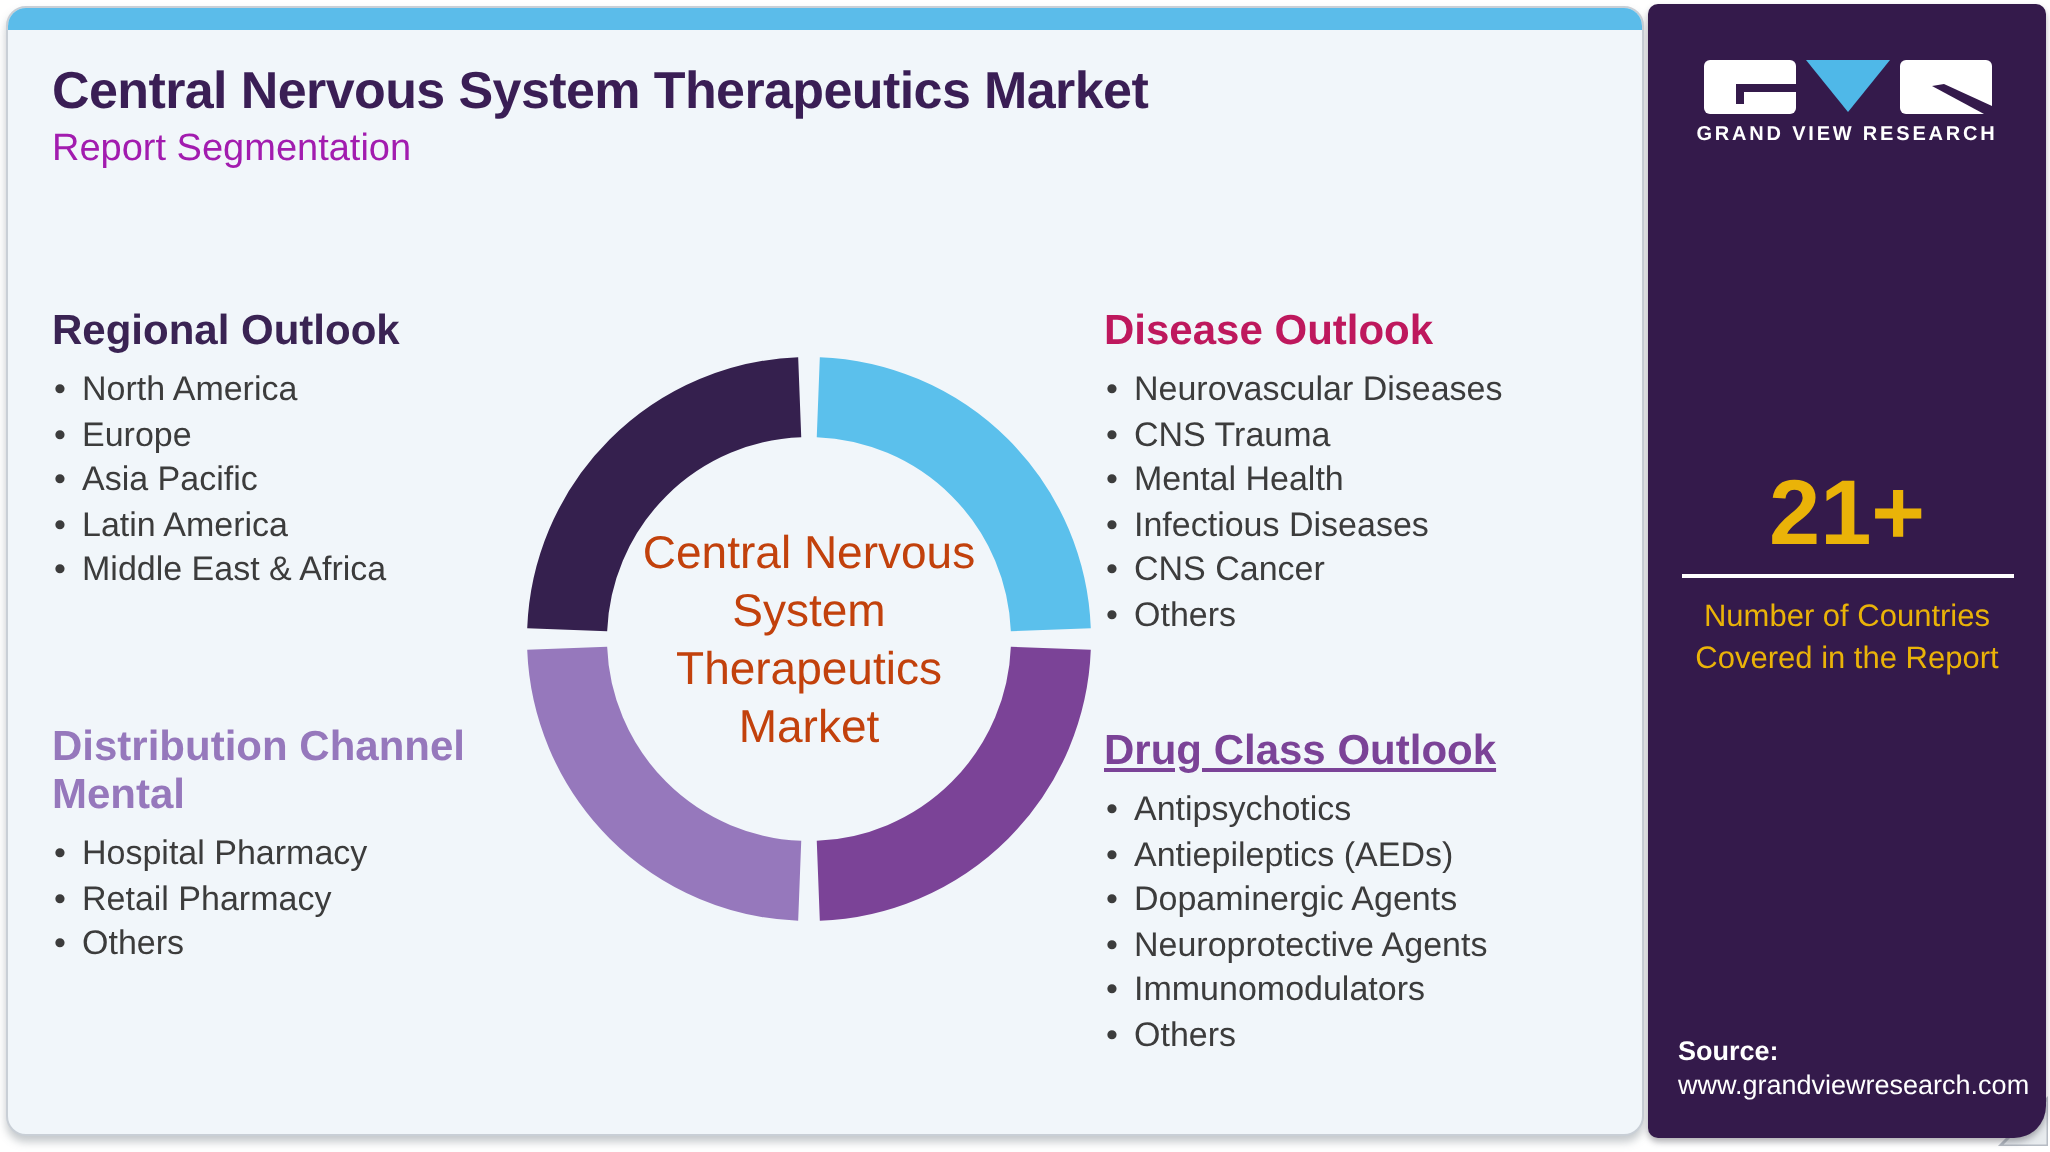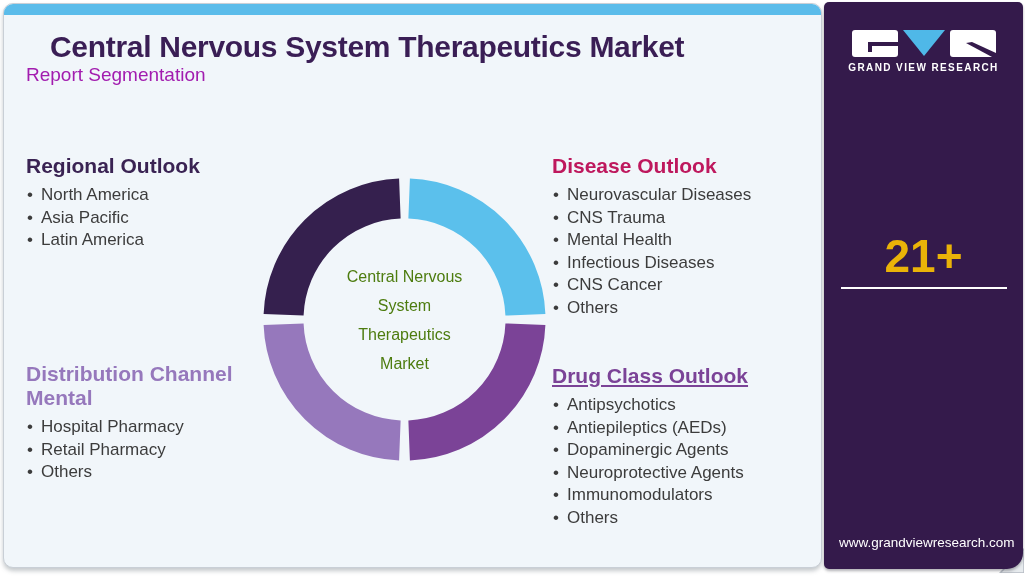--- a/index.html
+++ b/index.html
@@ -4,39 +4,39 @@
 <style>
   html,body{margin:0;padding:0;background:#ffffff;}
   .stage{position:relative;width:1025px;height:576px;background:#ffffff;overflow:hidden;
          font-family:"Liberation Sans", sans-serif;}
 
   
   .card{position:absolute;left:3px;top:3px;width:817px;height:563px;background:#F1F6FA;
         border:1px solid #C9CFD6;border-radius:10px;box-shadow:0 3px 4px rgba(90,100,110,.35);}
   .topbar{position:absolute;left:0;top:0;right:0;height:11px;background:#5BBCEA;
           border-radius:9px 9px 0 0;}
-  .title{position:absolute;left:22px;top:26px;font-size:30px;font-weight:800;
-         letter-spacing:-0.3px;color:#3A1E55;white-space:nowrap;margin-left:24px;}
+  .title{position:absolute;left:22px;top:26px;font-size:26px;font-weight:800;
+         letter-spacing:-0.3px;color:#3A1E55;white-space:nowrap;}
   .subtitle{position:absolute;left:22px;top:60px;font-size:19px;color:#a21caf;}
 
   
   .section{position:absolute;}
   .section h2{margin:0 0 6px 0;font-size:21px;font-weight:700;line-height:24px;}
   .section ul{list-style:none;margin:0;padding:0;}
   .section li{position:relative;padding-left:15px;font-size:17px;line-height:22.6px;color:#3C3C3C;}
   .section li::before{content:"\2022";position:absolute;left:1px;color:#3C3C3C;}
   .sec-regional{left:22px;top:150px;width:235px;}
   .sec-disease{left:548px;top:150px;width:272px;}
   .sec-distribution{left:22px;top:358px;width:245px;}
   .sec-drug{left:548px;top:360px;width:272px;}
 
   
   .donut-wrap{position:absolute;left:259px;top:174px;width:283px;height:283px;}
   .donut-center{position:absolute;inset:0;display:flex;flex-direction:column;align-items:center;
-                justify-content:center;text-align:center;color:#4d7c0f;font-size:16px;line-height:29px;}
+                justify-content:center;text-align:center;color:#c2410c;font-size:23px;line-height:29px;}
 
   
   .sidebar{position:absolute;left:824px;top:2px;width:199px;height:567px;background:#341A4B;
            border-radius:5px 5px 16px 5px;box-shadow:0 2px 3px rgba(60,60,70,.4);z-index:2;}
   .logo{position:absolute;top:28px;left:0;right:0;display:flex;justify-content:center;gap:3px;}
   .logo-text{position:absolute;top:60px;left:0;right:0;text-align:center;color:#ffffff;
              font-size:10px;font-weight:700;letter-spacing:1.4px;white-space:nowrap;}
   .stat{position:absolute;top:230px;left:0;right:0;text-align:center;color:#eab308;}
   .stat-value{font-size:46px;font-weight:800;line-height:48px;}
   .stat-divider{width:166px;margin:7px auto 9px auto;border-top:2px solid #ffffff;}
@@ -58,22 +58,24 @@
   <div class="card">
     <div class="topbar"></div>
 
     <div class="title">Central Nervous System Therapeutics Market</div>
     <div class="subtitle">Report Segmentation</div>
 
     <div class="section sec-regional">
       <h2 style="color: rgb(58, 35, 83);">Regional Outlook</h2>
       <ul>
           <li>North America</li>
+          <li>Europe</li>
           <li>Asia Pacific</li>
           <li>Latin America</li>
+          <li>Middle East &amp; Africa</li>
         </ul>
     </div>
 
     <div class="section sec-disease">
       <h2 style="color: #be185d;">Disease Outlook</h2>
       <ul>
           <li>Neurovascular Diseases</li>
           <li>CNS Trauma</li>
           <li>Mental Health</li>
           <li>Infectious Diseases</li>
@@ -132,20 +134,22 @@
       <svg width="46" height="27">
         <rect x="0" y="0" width="46" height="27" rx="3" fill="#ffffff"></rect>
         <polygon points="16,13 22,12 46,23 46,27 42,27" fill="#341A4B"></polygon>
       </svg>
     </div>
     <div class="logo-text">GRAND VIEW RESEARCH</div>
 
     <div class="stat">
       <div class="stat-value">21+</div>
       <div class="stat-divider"></div>
+      <div class="stat-label">Number of Countries Covered in the Report</div>
     </div>
 
     <div class="source">
+      <div class="src-label">Source:</div>
       <div>www.grandviewresearch.com</div>
     </div>
   </div>
 
 </div>
 
 </body></html>

